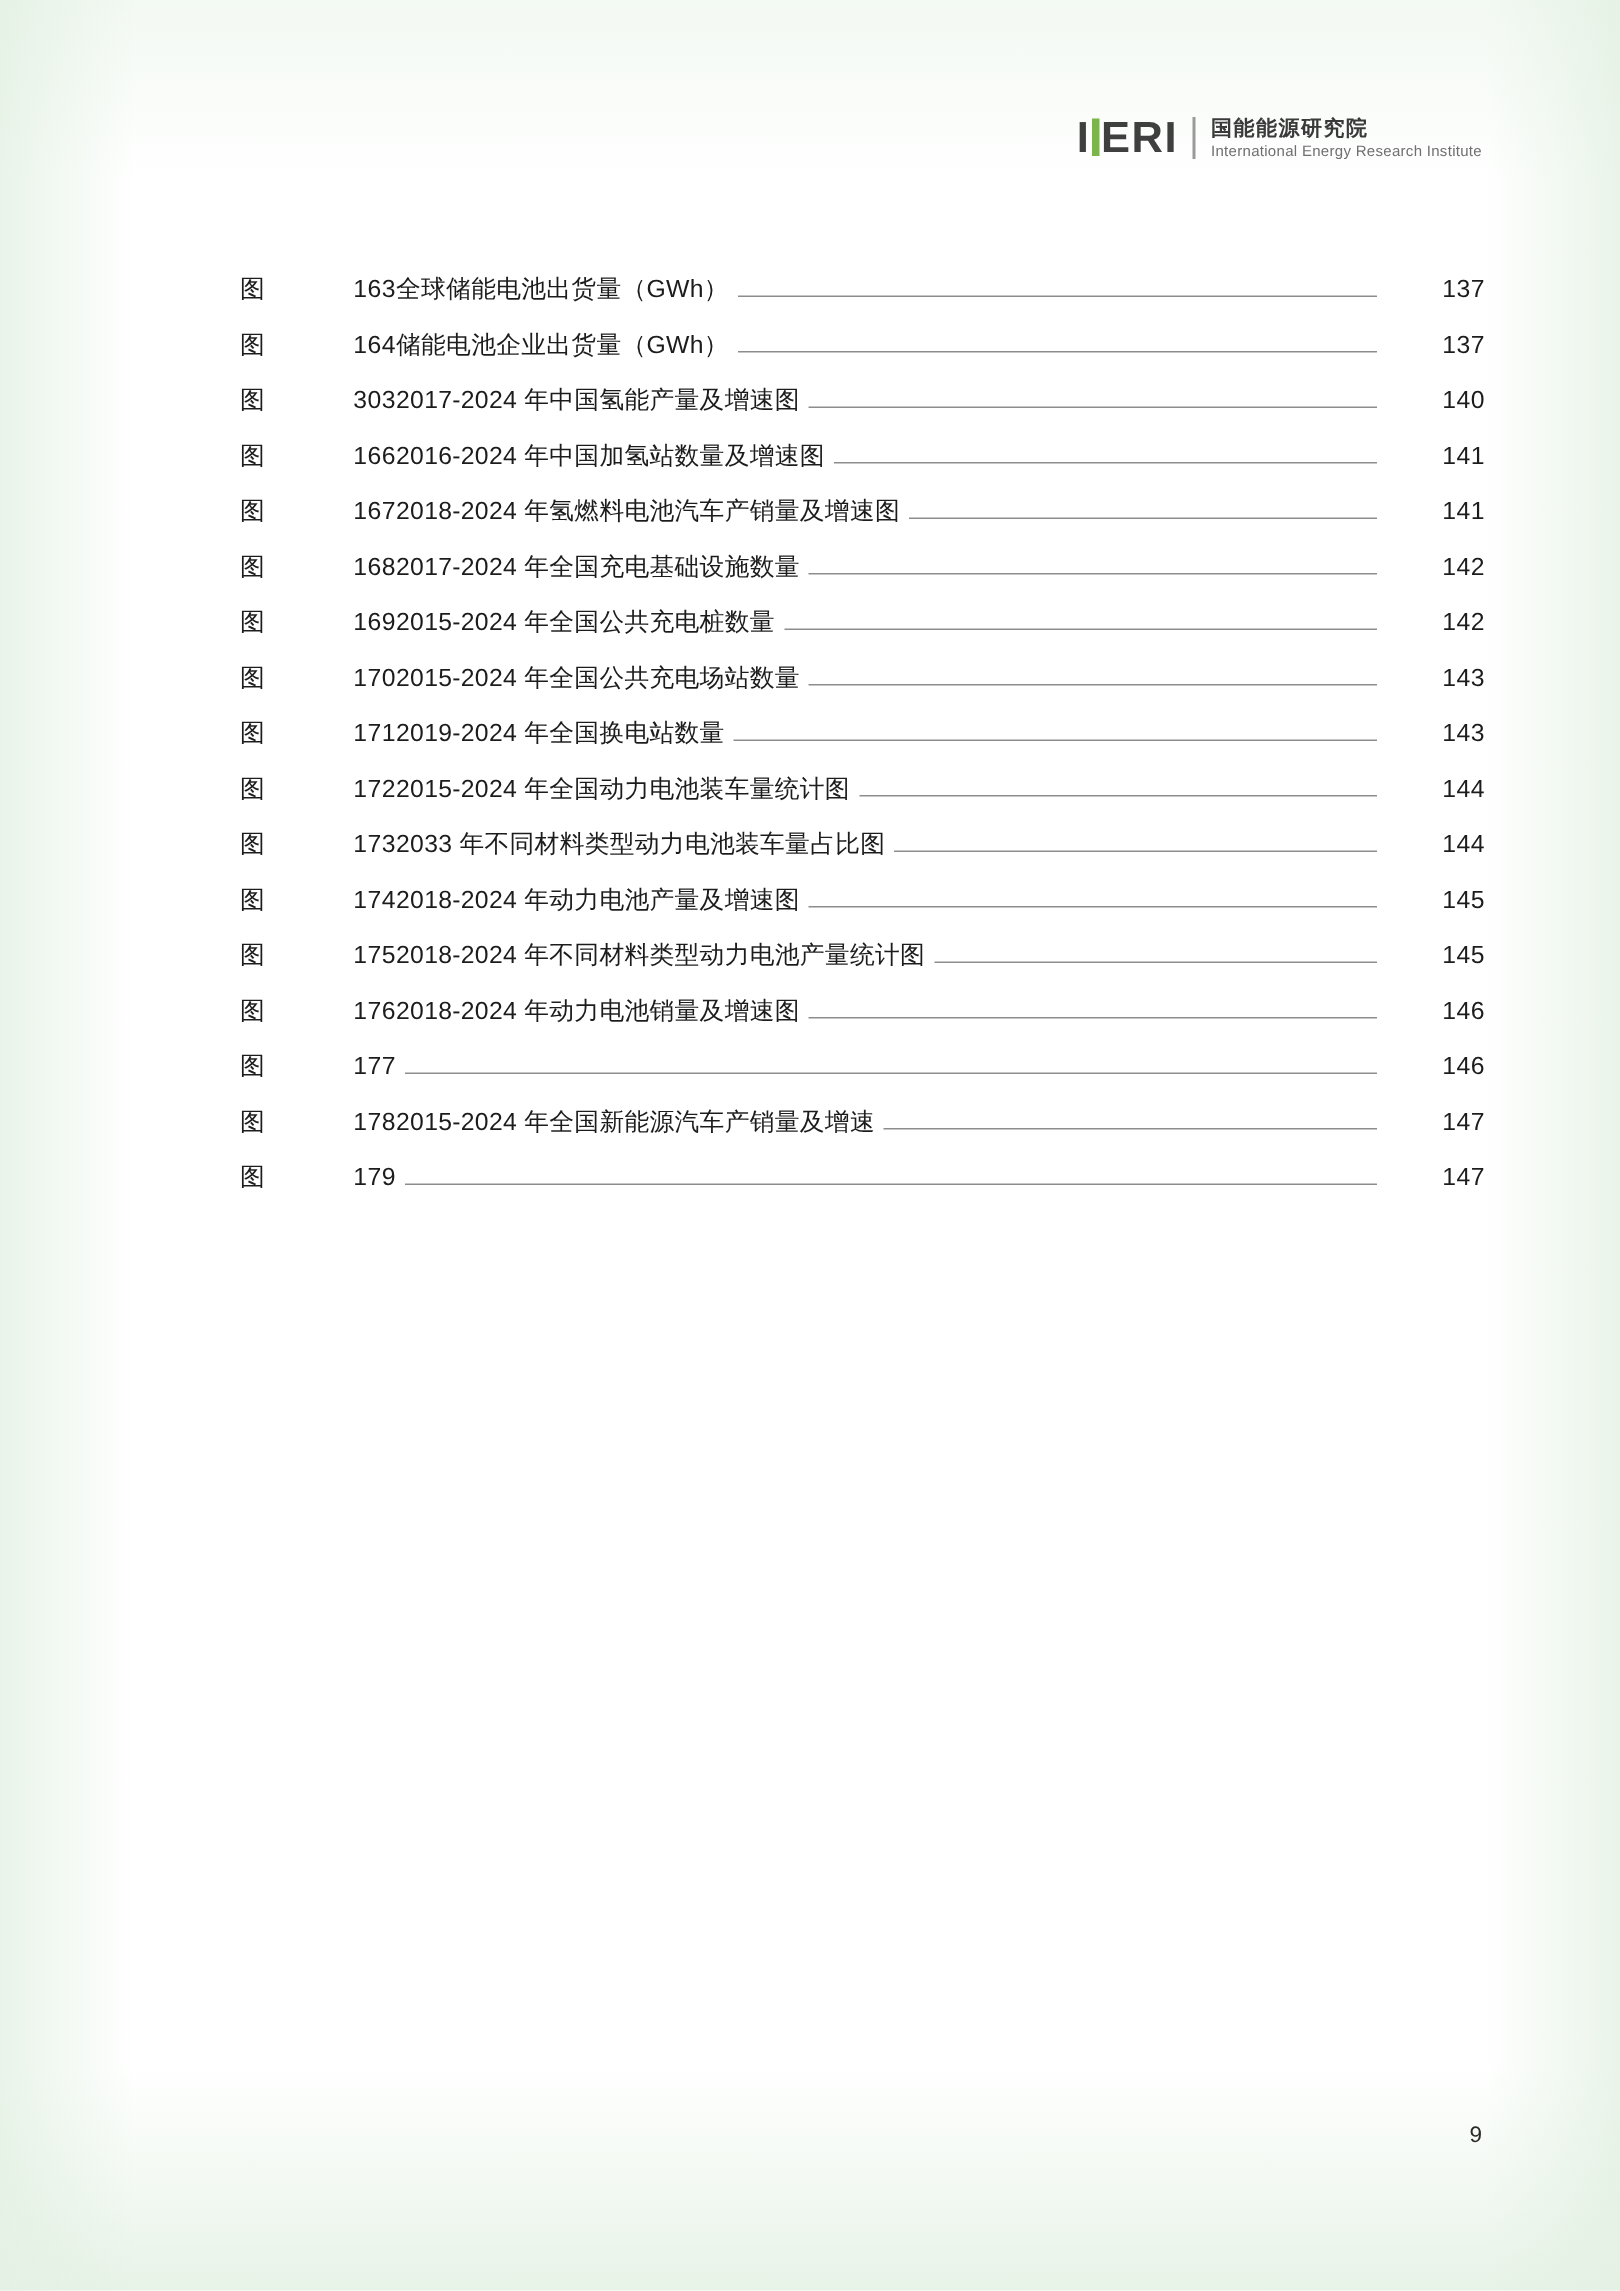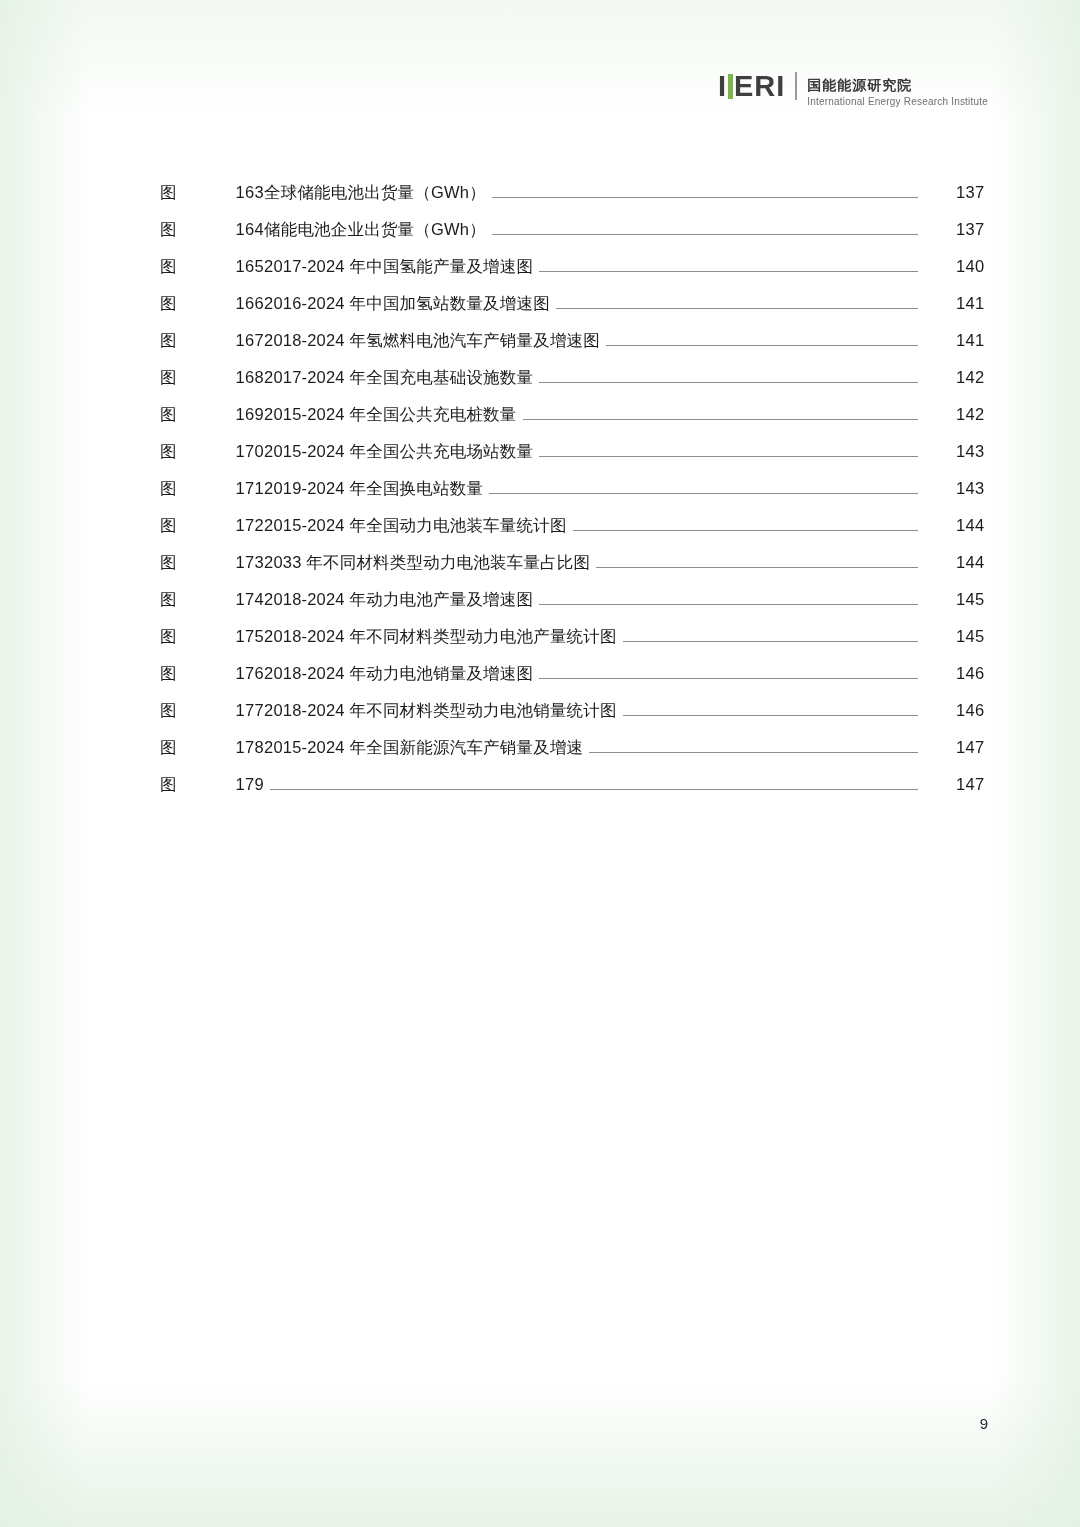--- a/index.html
+++ b/index.html
@@ -30,20 +30,21 @@
     position: absolute;
     inset: 0;
   }
 
   
   .logo {
     position: absolute;
     top: 72px;
     right: 92px;
     display: flex;
+    align-items: center;
     height: 40px;
   }
   .logo-mark {
     font-family: "Liberation Sans", sans-serif;
     font-weight: 700;
     font-size: 29px;
     letter-spacing: 1px;
     color: #3f3f3f;
     line-height: 1;
     padding-right: 10px;
@@ -116,20 +117,21 @@
   }
   .dots {
     flex: 1 1 auto;
     border-bottom: 1px solid #8d8d8d;
     margin: 0 6px 5px 6px;
     height: 0;
   }
   .fig-page {
     flex: 0 0 auto;
     width: 34px;
+    text-align: right;
     letter-spacing: 0.3px;
     margin-left: 32px;
   }
 
   
   .folio {
     position: absolute;
     right: 92px;
     bottom: 95px;
     font-size: 15px;
@@ -166,21 +168,21 @@
       <div class="toc-row">
         <span class="fig-label">图</span>
         <span class="fig-num">164</span>
         <span class="fig-title">储能电池企业出货量（GWh）</span>
         <span class="dots"></span>
         <span class="fig-page">137</span>
       </div>
 
       <div class="toc-row">
         <span class="fig-label">图</span>
-        <span class="fig-num">165</span>
+        <span class="fig-num">303</span>
         <span class="fig-title">2017-2024 年中国氢能产量及增速图</span>
         <span class="dots"></span>
         <span class="fig-page">140</span>
       </div>
 
       <div class="toc-row">
         <span class="fig-label">图</span>
         <span class="fig-num">166</span>
         <span class="fig-title">2016-2024 年中国加氢站数量及增速图</span>
         <span class="dots"></span>
@@ -263,21 +265,20 @@
         <span class="fig-label">图</span>
         <span class="fig-num">176</span>
         <span class="fig-title">2018-2024 年动力电池销量及增速图</span>
         <span class="dots"></span>
         <span class="fig-page">146</span>
       </div>
 
       <div class="toc-row">
         <span class="fig-label">图</span>
         <span class="fig-num">177</span>
-        <span class="fig-title">2018-2024 年不同材料类型动力电池销量统计图</span>
         <span class="dots"></span>
         <span class="fig-page">146</span>
       </div>
 
       <div class="toc-row">
         <span class="fig-label">图</span>
         <span class="fig-num">178</span>
         <span class="fig-title">2015-2024 年全国新能源汽车产销量及增速</span>
         <span class="dots"></span>
         <span class="fig-page">147</span>

